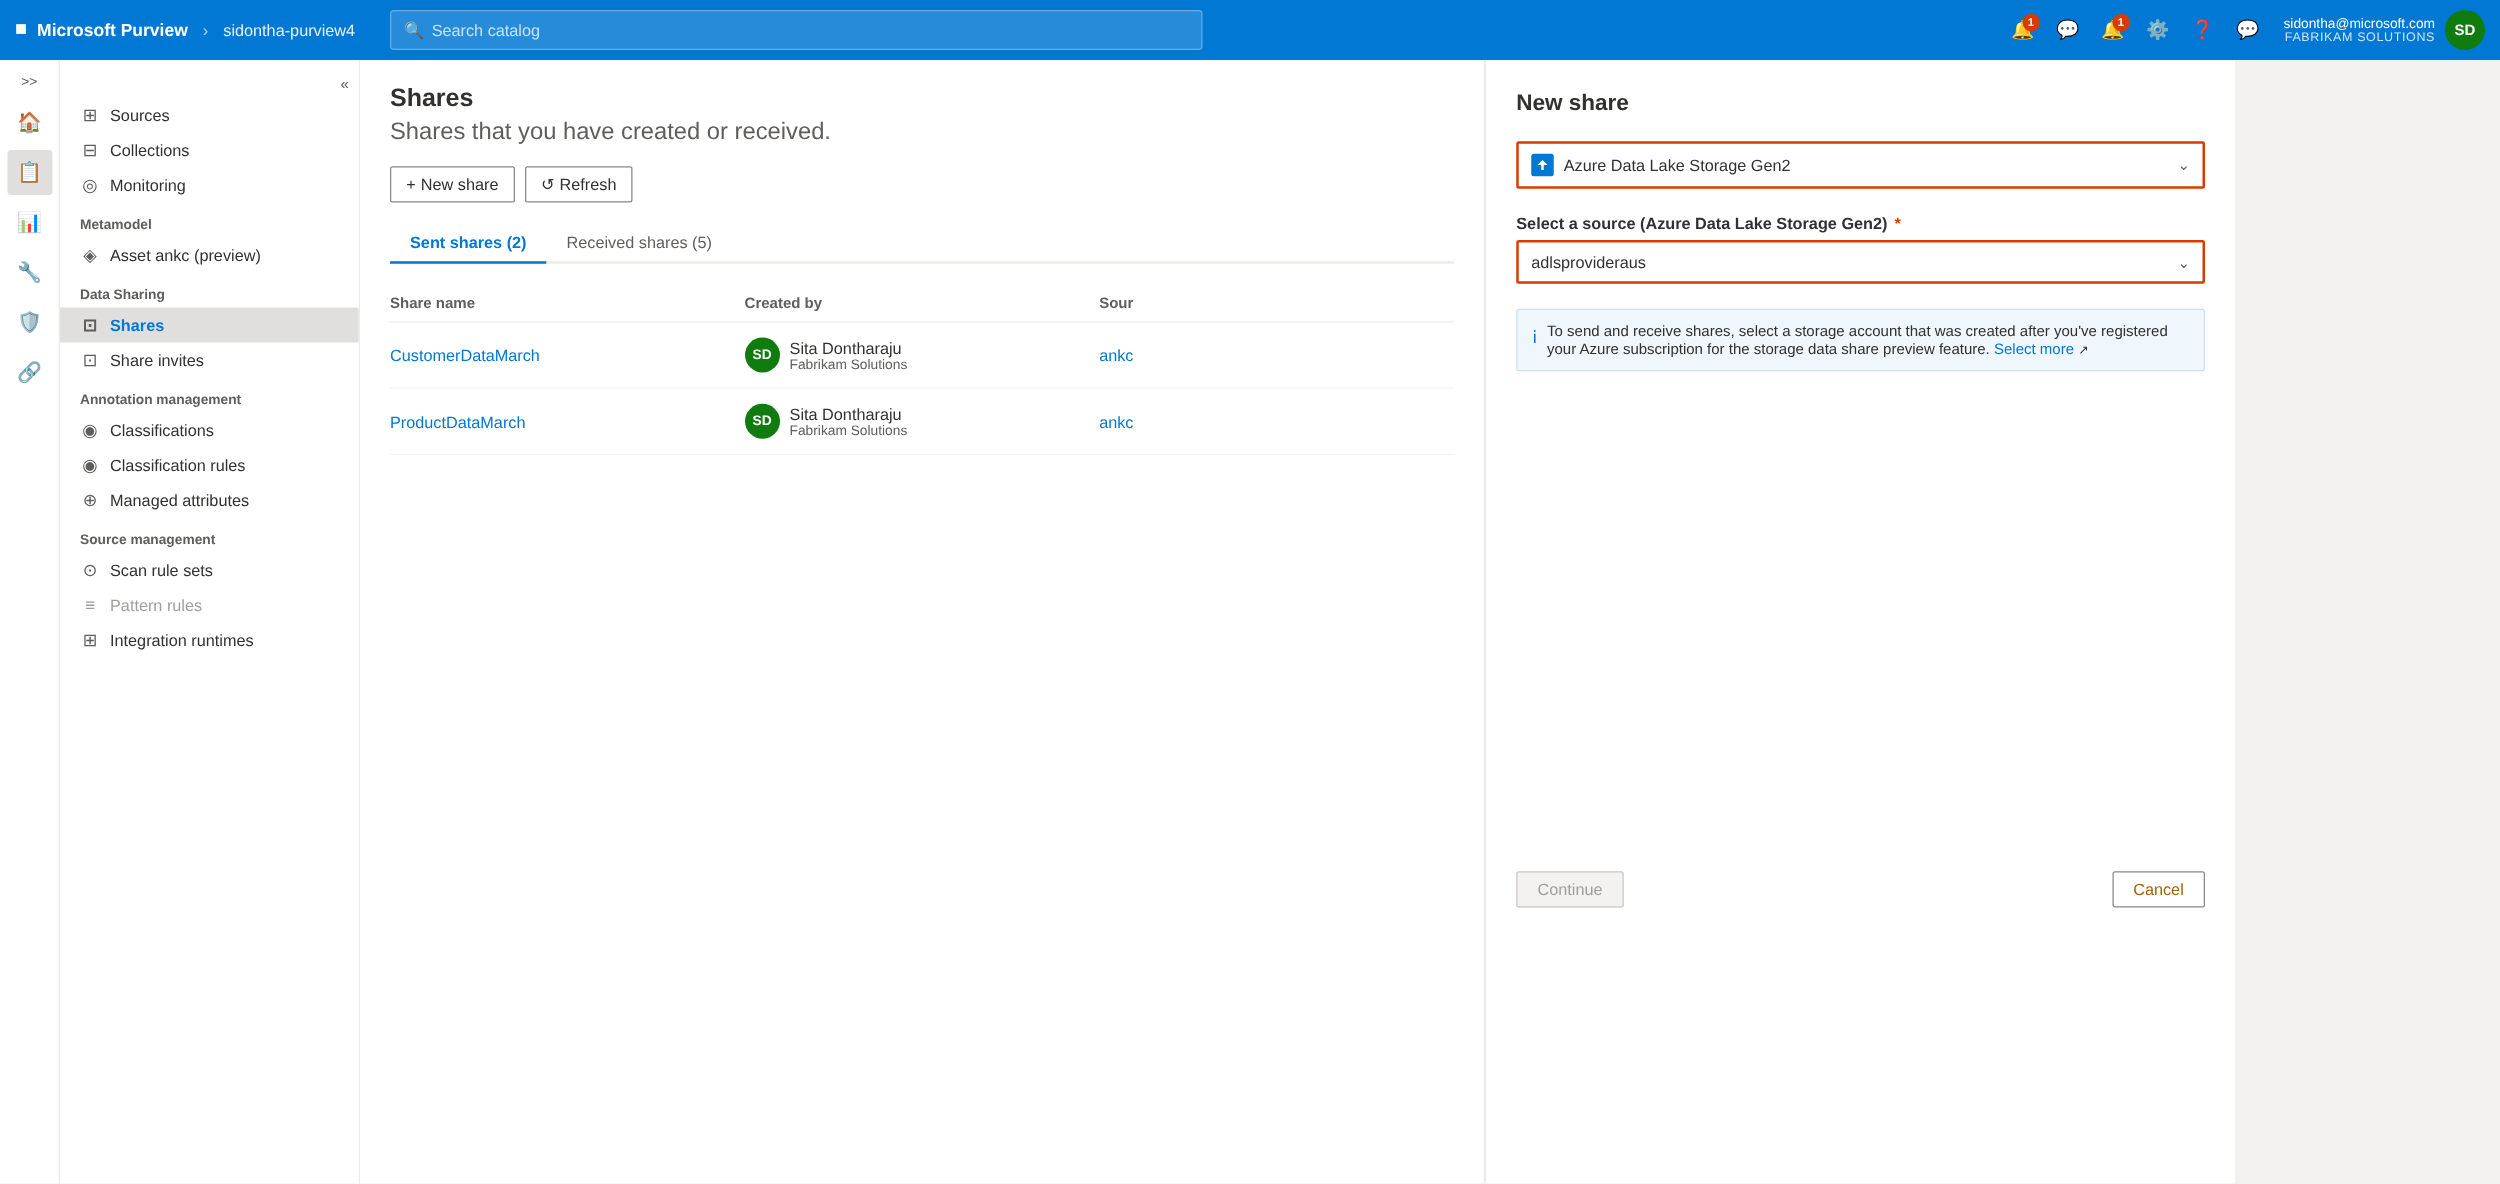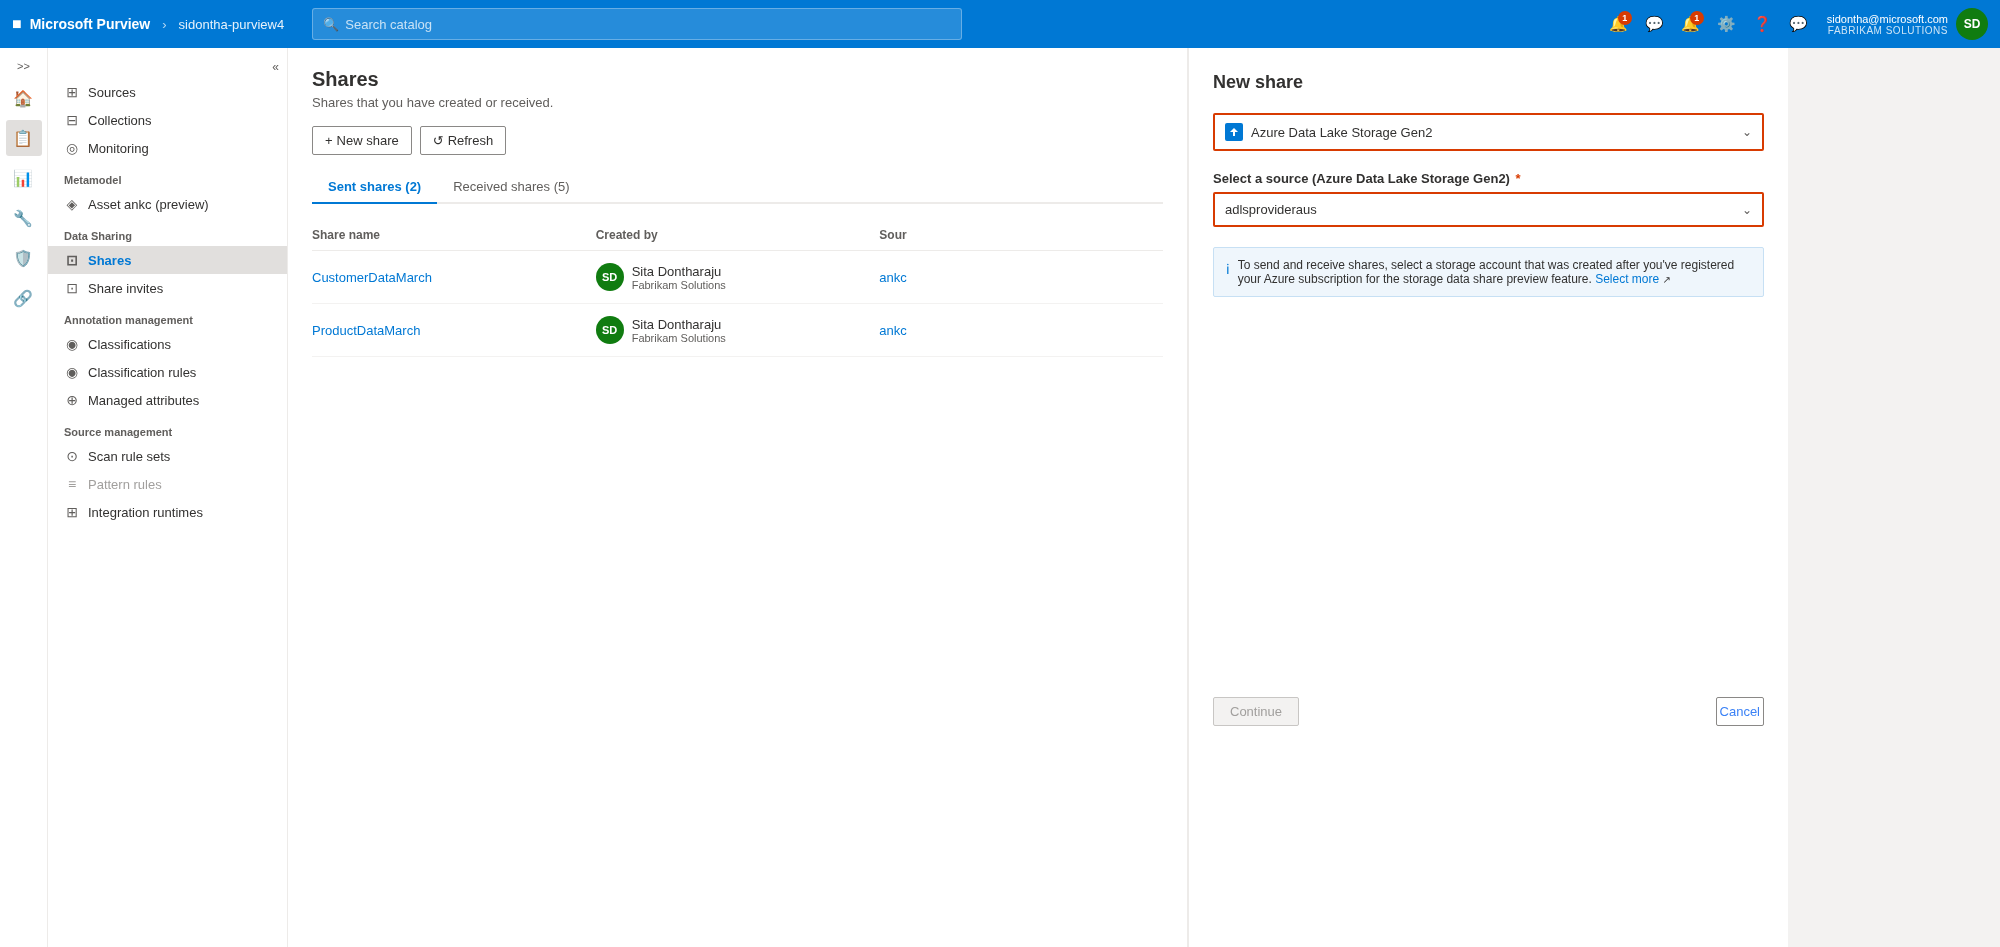--- a/index.html
+++ b/index.html
@@ -77,21 +77,21 @@
     .sidebar-section-label {
       padding: 12px 16px 4px; font-size: 11px; font-weight: 600; color: #605e5c; text-transform: none;
     }
 
     
     .shares-page {
       flex: 1; padding: 20px 24px; overflow-y: auto; background: #fff;
       max-width: 900px; border-right: 1px solid #edebe9;
     }
     .page-title { font-size: 20px; font-weight: 600; color: #323130; margin-bottom: 4px; }
-    .page-subtitle { font-size: 13px; color: #605e5c; margin-bottom: 16px; }
+    .page-subtitle { font-size: 19px; color: #605e5c; margin-bottom: 16px; }
     .toolbar { display: flex; align-items: center; gap: 8px; margin-bottom: 16px; }
     .toolbar-btn {
       display: flex; align-items: center; gap: 4px; padding: 6px 12px;
       border: 1px solid #8a8886; background: #fff; border-radius: 2px;
       cursor: pointer; font-size: 13px; color: #323130;
     }
     .tabs { display: flex; border-bottom: 2px solid #edebe9; margin-bottom: 16px; }
     .tab {
       padding: 8px 16px; cursor: pointer; font-size: 13px; color: #605e5c;
       border-bottom: 2px solid transparent; margin-bottom: -2px;
@@ -138,22 +138,22 @@
       padding: 10px 12px; display: flex; gap: 8px; align-items: flex-start;
       font-size: 12px; color: #323130;
     }
     .info-icon { color: #0078d4; font-size: 14px; flex-shrink: 0; margin-top: 1px; }
     .info-link { color: #0078d4; cursor: pointer; text-decoration: none; }
     .btn-continue {
       padding: 6px 16px; background: #f3f2f1; border: 1px solid #c8c6c4;
       border-radius: 2px; cursor: not-allowed; font-size: 13px; color: #a19f9d;
     }
     .btn-cancel {
-      padding: 6px 3px; background: #fff; border: 1px solid #8a8886;
-      border-radius: 2px; cursor: pointer; font-size: 13px; color: #3b82f6;
+      padding: 6px 16px; background: #fff; border: 1px solid #8a8886;
+      border-radius: 2px; cursor: pointer; font-size: 13px; color: #a16207;
     }
 
     
     .adls-icon {
       width: 18px; height: 18px; background: #0078d4; border-radius: 2px;
       display: flex; align-items: center; justify-content: center;
       font-size: 9px; color: #fff; font-weight: 700; flex-shrink: 0;
     }
 
     .content-split { display: flex; flex: 1; overflow: hidden; position: relative; }

